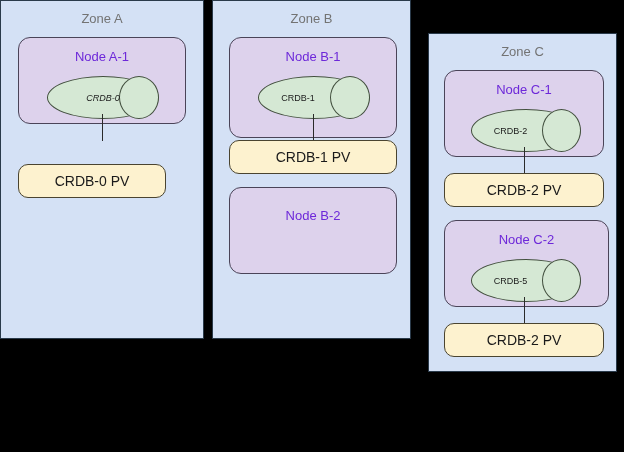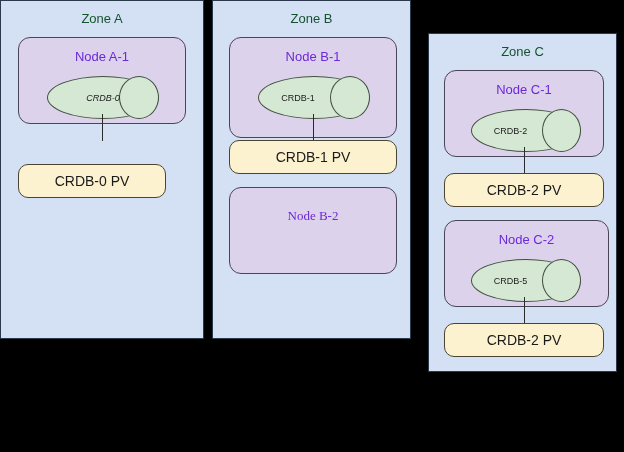--- a/index.html
+++ b/index.html
@@ -21,21 +21,21 @@
     background: #d4e1f5;
     border: 1px solid #2a3a4a;
     box-sizing: border-box;
   }
   .zone-title {
     position: absolute;
     left: 0;
     right: 0;
     text-align: center;
     font-size: 13px;
-    color: #14532d;
+    color: #737373;
     line-height: 16px;
   }
   .node {
     position: absolute;
     background: #ddd2ec;
     border: 1px solid #4a4458;
     border-radius: 12px;
     box-sizing: border-box;
   }
   .node-title {
@@ -131,21 +131,21 @@
         <div class="cyl-body" style="width:112px;"></div>
         <div class="cyl-cap" style="left:72px; width:40px;"></div>
         <div class="cyl-label" style="left:4px; width:72px;">CRDB-1</div>
       </div>
     </div>
 
     <div class="connector" style="left:100px; top:113px; height:27px;"></div>
 
     <div class="pv" style="left:16px; top:139px; width:168px; height:34px;">CRDB-1 PV</div>
 
-    <div class="node" style="left:16px; top:186px; width:168px; height:87px;font-family:Liberation Serif, serif;">
+    <div class="node" style="left:16px; top:186px; width:168px; height:87px;">
       <div class="node-title" style="top:20px;">Node B-2</div>
     </div>
   </div>
 
   <div class="zone" style="left:428px; top:0px; width:189px; height:339px;margin-top:33px;">
 
     <div class="zone-title" style="top:10px;">Zone C</div>
 
     <div class="node" style="left:15px; top:36px; width:160px; height:87px;">
       <div class="node-title" style="top:11px;">Node C-1</div>

